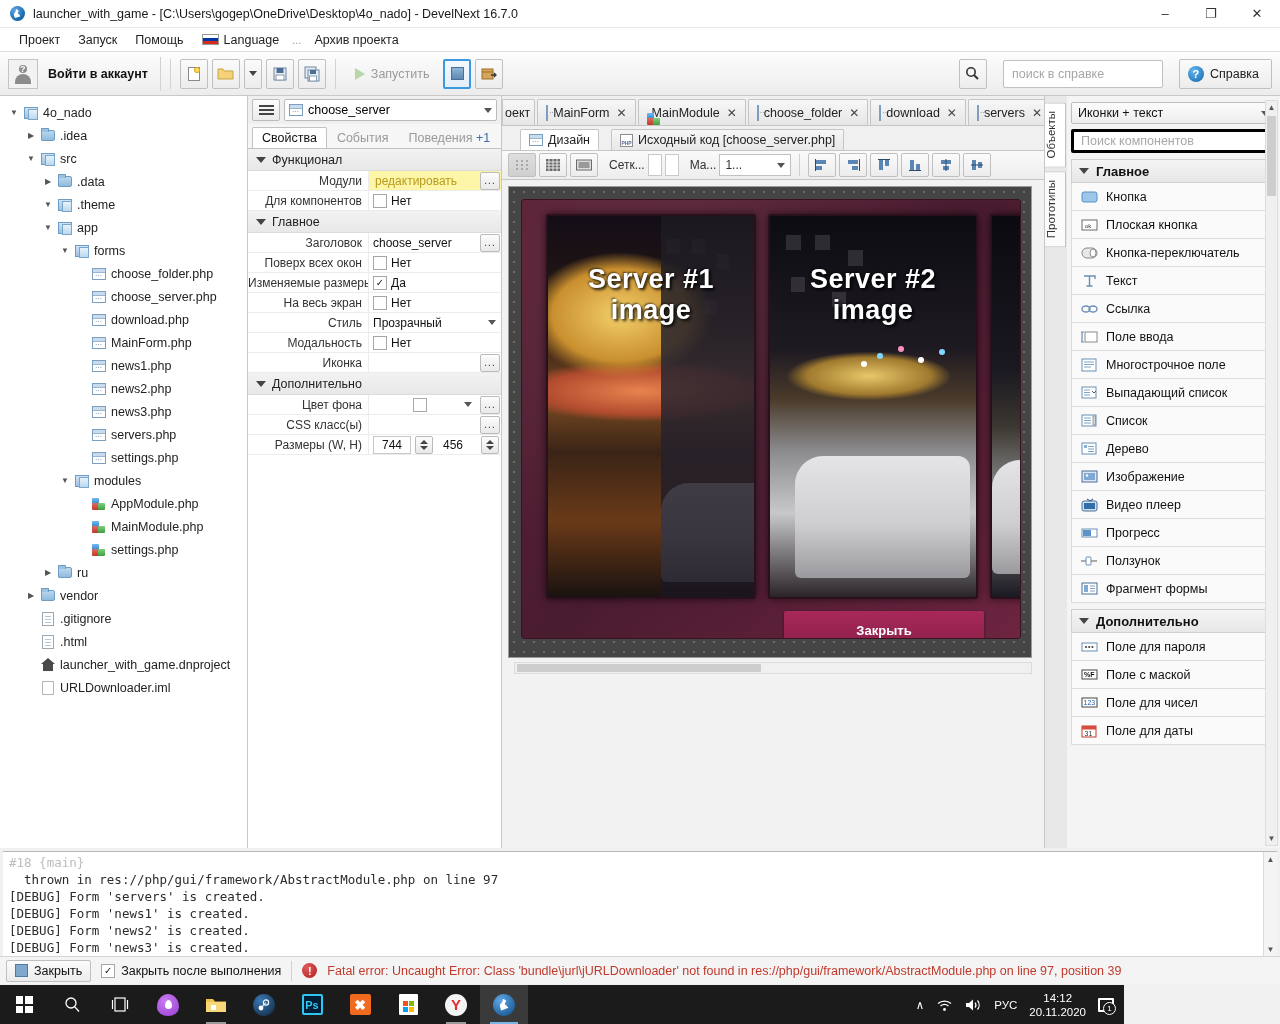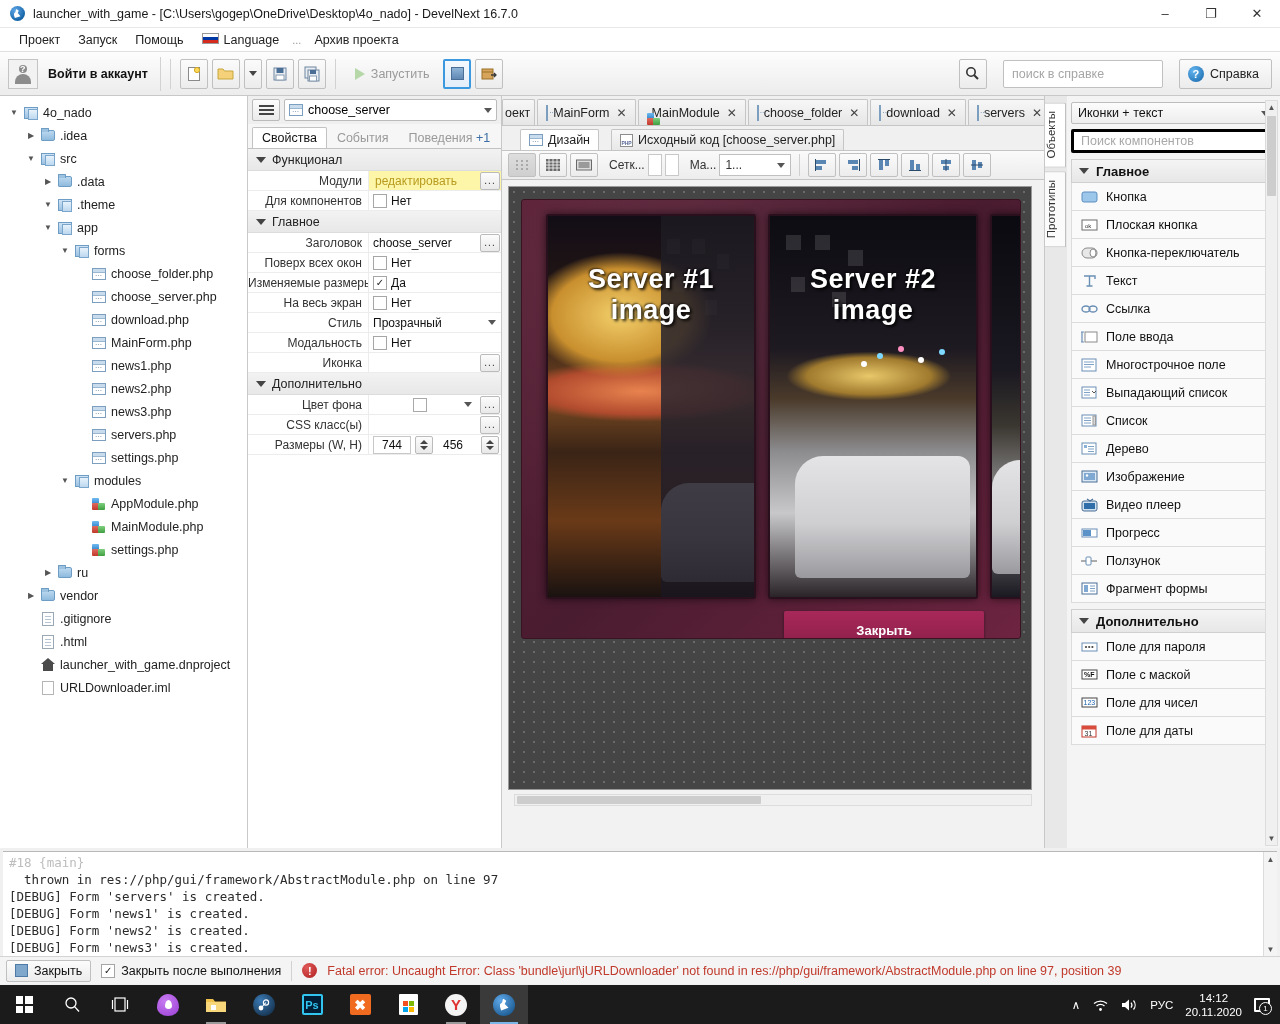--- a/index.html
+++ b/index.html
@@ -42,21 +42,21 @@
 
   
   .menubar {
     height: 24px; background: #ffffff;
     display: flex; align-items: center;
     padding-left: 10px; gap: 0px;
     border-bottom: 1px solid #e0e0e0;
   }
   .menu-item {
     padding: 3px 9px; font-size: 12.5px; color: #222;
-    display: flex; gap: 5px;
+    display: flex; align-items: center; gap: 5px;
   }
   .flag-ru {
     width: 17px; height: 11px; border: 1px solid #999;
     background: linear-gradient(to bottom, #fff 0 33%, #0039a6 33% 66%, #d52b1e 66% 100%);
   }
   .menu-dots { color: #999; padding: 0 4px; font-size: 11px; }
 
   
   .toolbar {
     height: 44px; background: linear-gradient(to bottom,#fdfdfd,#ececec);
@@ -353,21 +353,21 @@
     width: 72px; height: 22px; background: #fff; border: 1px solid #c0c0c0;
     display: flex; align-items: center; padding: 0 5px; font-size: 12px; color: #333;
   }
   .dsep { width: 1px; height: 22px; background: #cfcfcf; margin: 0 5px; }
 
   .canvas-wrap {
     flex: 1; background: #f2f2f2; padding: 6px 6px 0 6px; overflow: hidden;
     display: flex; flex-direction: column;
   }
   .canvas {
-    position: relative; width: 524px; height: 604px;
+    position: relative; width: 524px; height: 472px;
     background: #454545;
     background-image: radial-gradient(#6a6a6a 1px, transparent 1px);
     background-size: 10px 10px;
     border: 1px solid #9a9a9a;
     overflow: hidden;
   }
   .form-win {
     position: absolute; left: 12px; top: 12px; width: 500px; height: 440px;
     background: linear-gradient(135deg,#5a1f35 0%, #4a1c30 50%, #6d2440 100%);
     border: 1px solid #3a1323; border-radius: 3px; overflow: hidden;
@@ -525,21 +525,21 @@
   .err-icon {
     width: 15px; height: 15px; border-radius: 50%;
     background: radial-gradient(circle at 35% 30%, #e05a5a, #b01f1f);
     color: #fff; font-size: 11px; font-weight: bold;
     display: flex; align-items: center; justify-content: center;
   }
   .err-text { color: #c0392b; font-size: 12.5px; white-space: nowrap; }
 
   
   .taskbar {
-    position: absolute; left: 0; bottom: 0; width: 1280px; height: 39px;
+    position: absolute; left: 0; bottom: 0; width: 1124px; height: 39px;
     background: #1b1b1b; display: flex; align-items: center;
   }
   .tb-item {
     width: 48px; height: 39px; display: flex;
     align-items: center; justify-content: center; position: relative;
   }
   .tb-item.active { background: #3a3a3a; }
   .tb-item.active::after {
     content:""; position:absolute; left:10px; right:10px; bottom:0; height:2px; background:#7bb6e8;
   }

